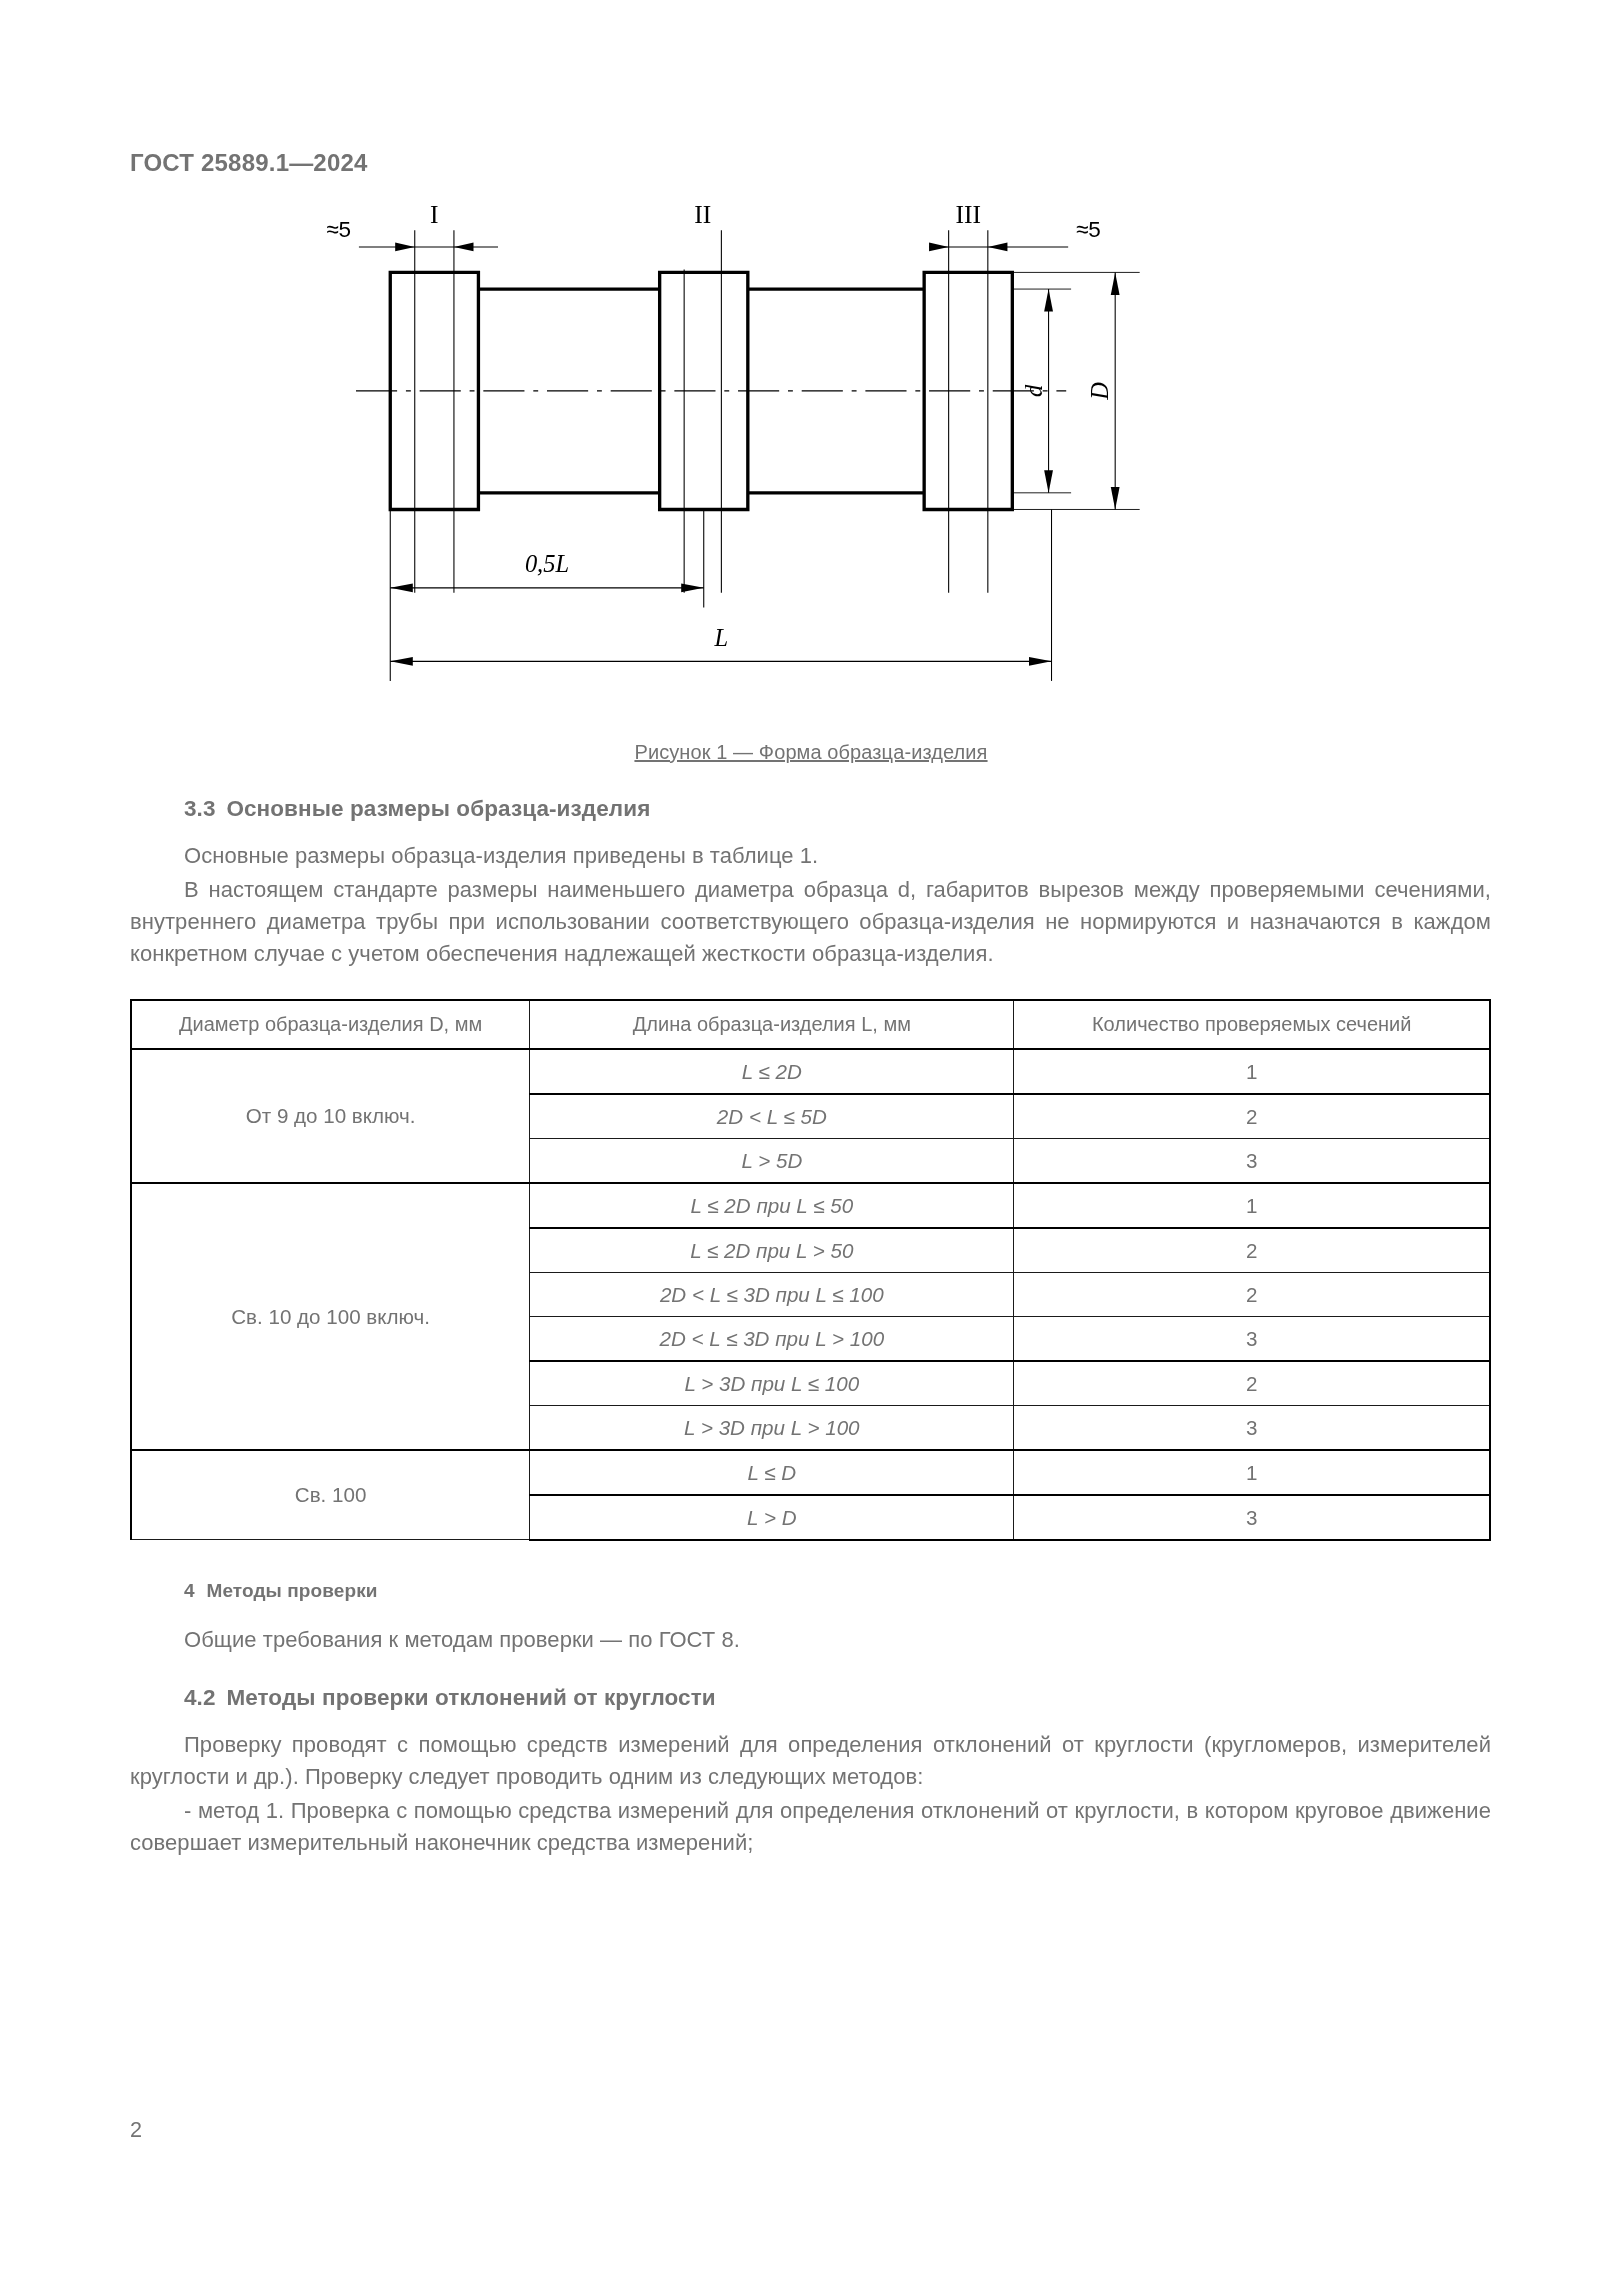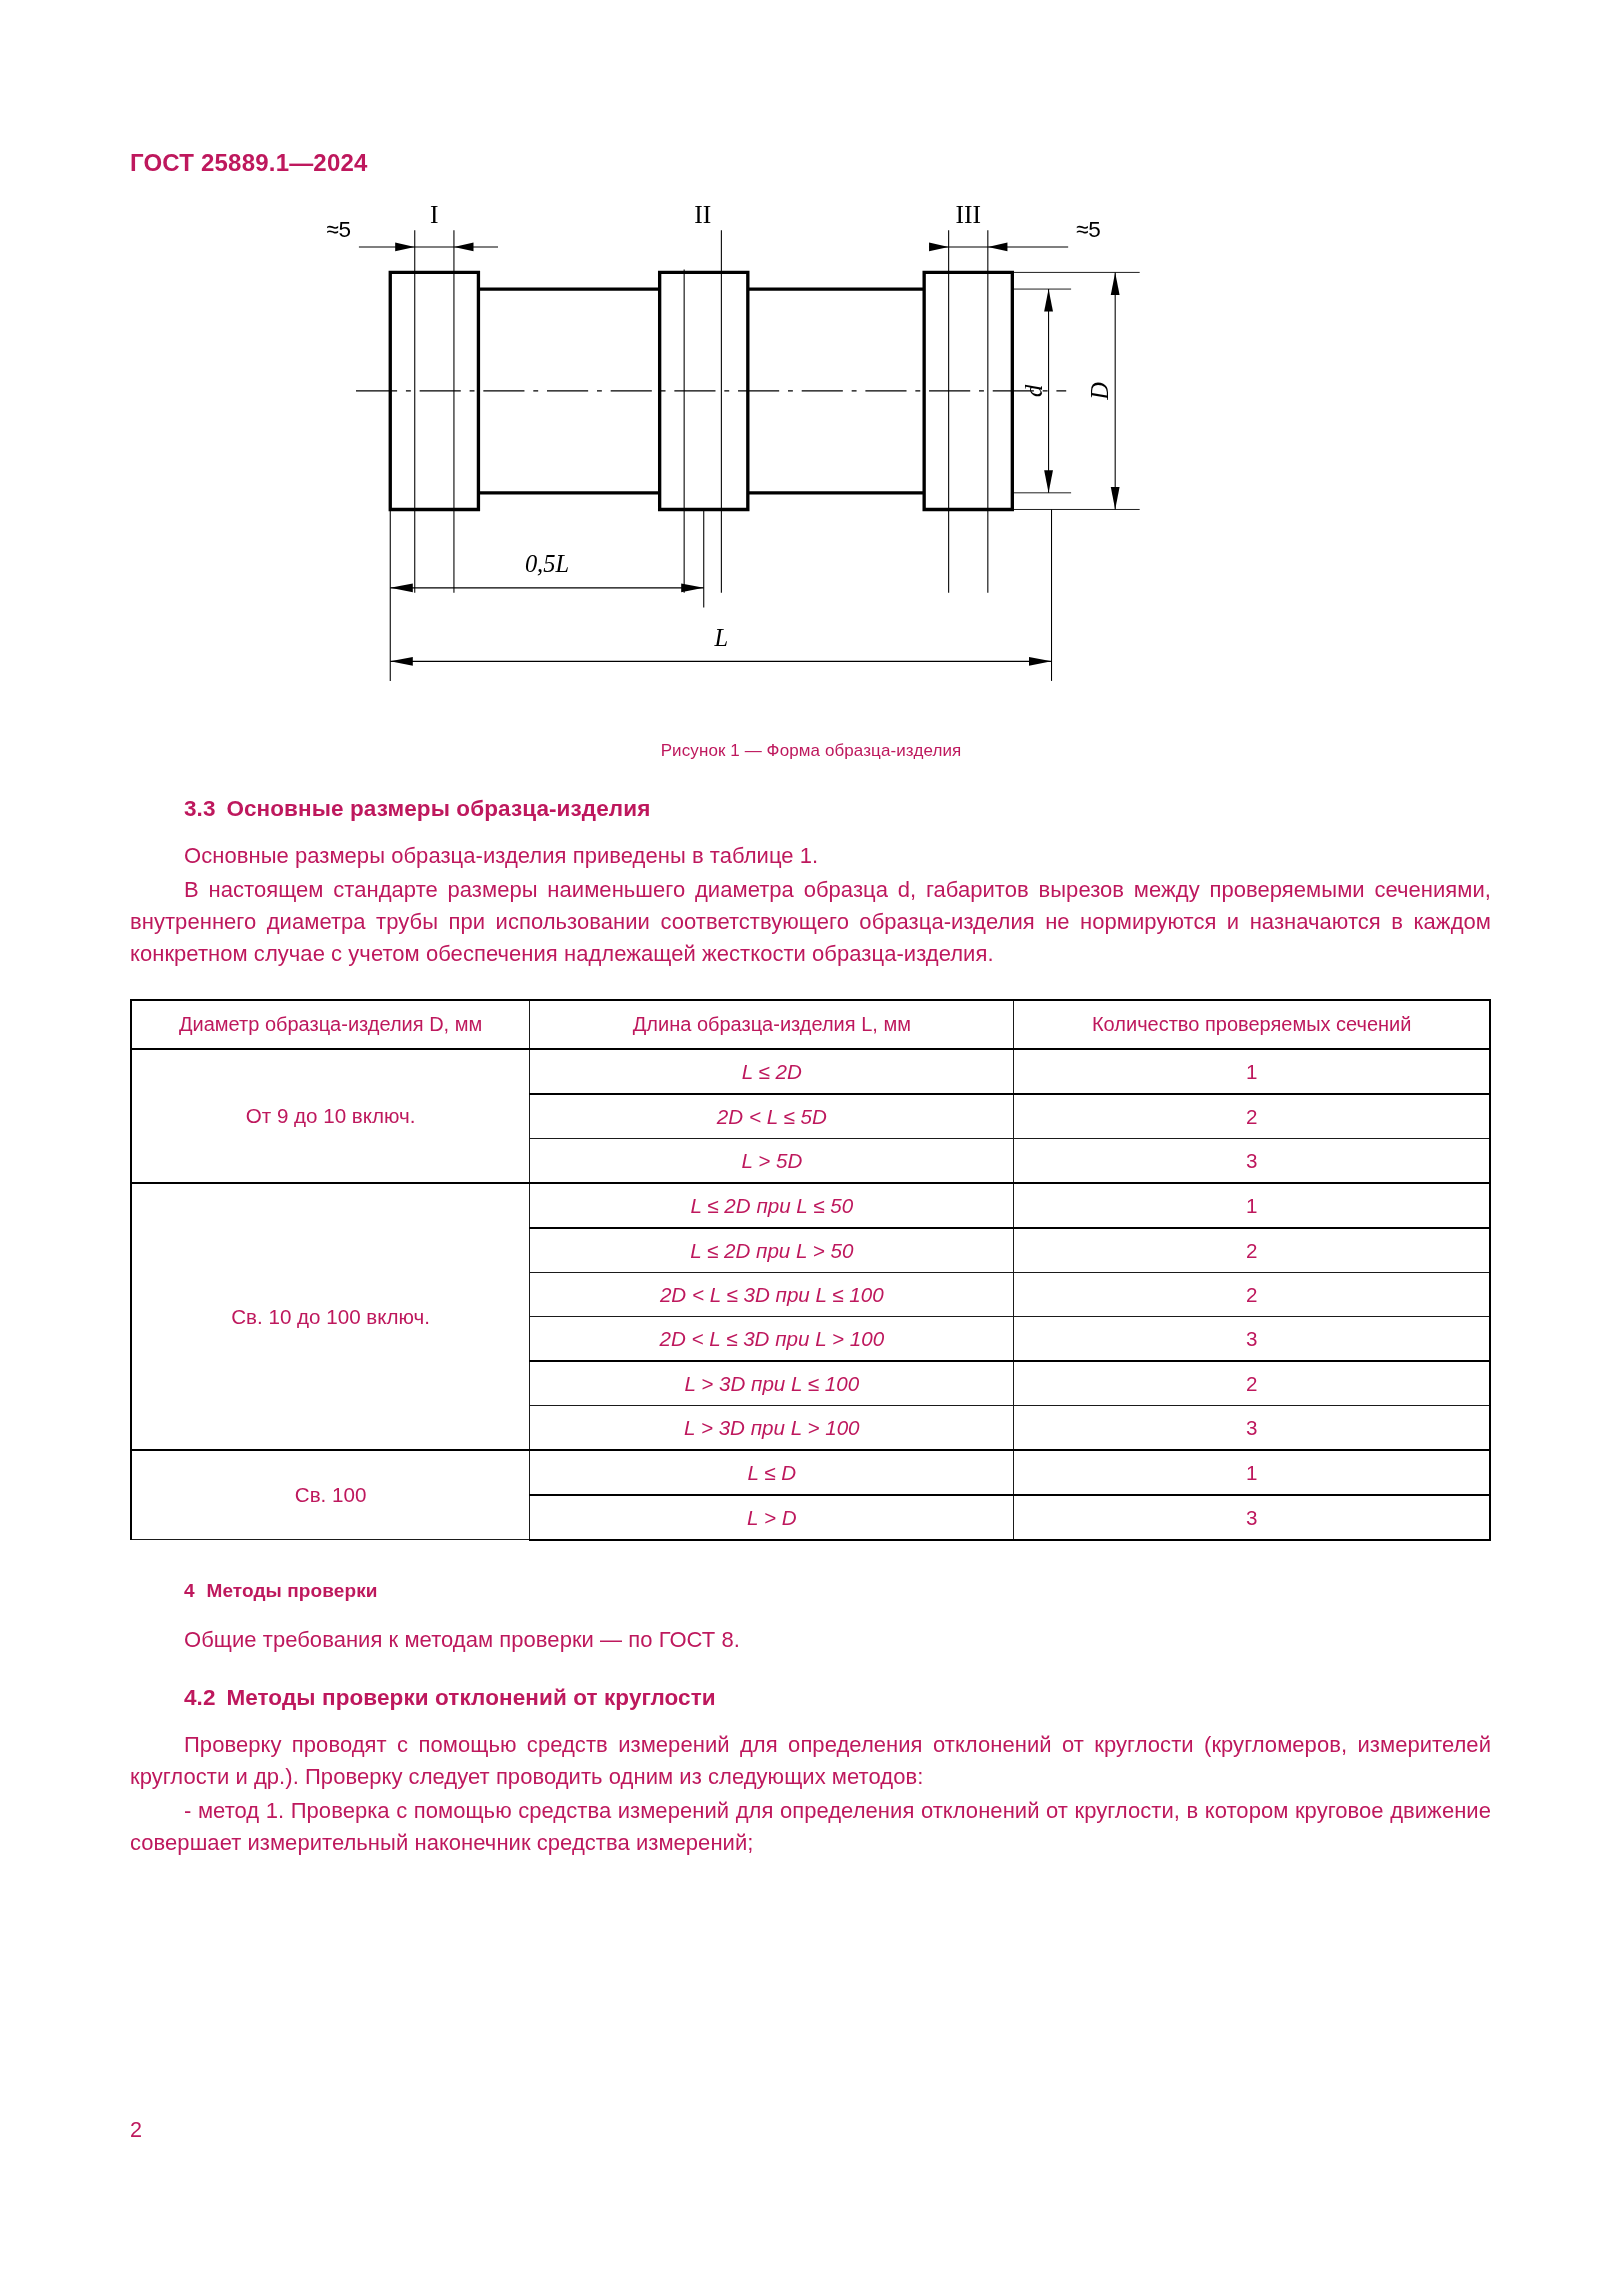--- a/index.html
+++ b/index.html
@@ -7,21 +7,21 @@
     margin: 0;
     padding: 0;
     background: #ffffff;
   }
   .page {
     position: relative;
     width: 1621px;
     height: 2293px;
     background: #ffffff;
     font-family: "Liberation Sans", "DejaVu Sans", sans-serif;
-    color: #be185d;
+    color: #737373;
     box-sizing: border-box;
     overflow: hidden;
   }
 
   
   .header {
     position: absolute;
     left: 130px;
     top: 149px;
     font-size: 24px;
@@ -35,23 +35,24 @@
     left: 130px;
     top: 196px;
     width: 1362px;
   }
   .figure svg {
     display: block;
     margin: 0 auto;
   }
   .fig-caption {
     text-align: center;
-    font-size: 17px;
+    font-size: 20px;
     margin-top: 15.7px;
     letter-spacing: 0.1px;
+    text-decoration: underline;
   }
 
   
   .content {
     position: absolute;
     left: 130px;
     top: 796px;
     width: 1361px;
   }
 

